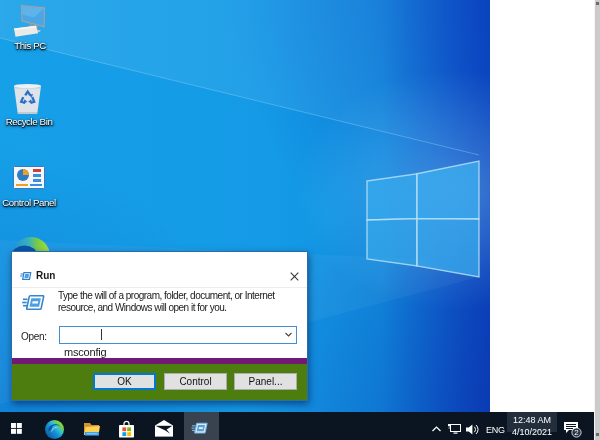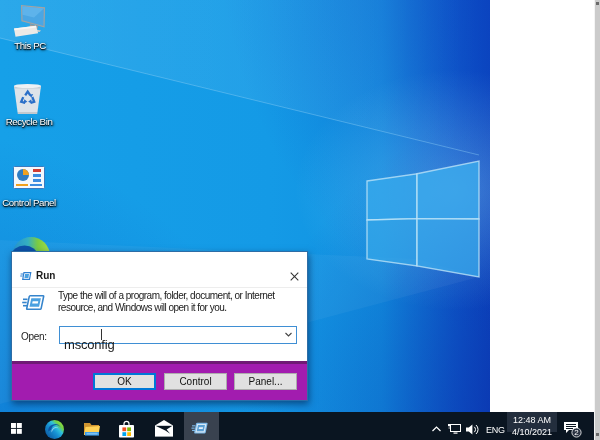--- a/index.html
+++ b/index.html
@@ -17,24 +17,24 @@
 .lbl{position:absolute;color:#fff;font-size:9.7px;letter-spacing:-0.4px;text-align:center;line-height:12px;width:80px;
  text-shadow:0 1px 1px #000, 0 1px 3px rgba(0,0,0,0.85), 1px 1px 2px rgba(0,0,0,0.7);}
 
 .dialog{position:absolute;left:11px;top:251px;width:295px;height:148px;background:#fff;
  border:1px solid #2d6da6;box-shadow:1px 3px 7px rgba(0,20,60,0.55);}
 .titlebar{position:absolute;left:0;top:0;right:0;height:21px;background:#fff;border-bottom:1px solid #ededed;margin-top:14px;}
 .title-txt{position:absolute;left:24px;top:4px;font-size:10px;font-weight:bold;color:#1a1a1a;}
 .msg{position:absolute;left:46px;top:37.5px;width:240px;font-size:10px;color:#1a1a1a;line-height:12.2px;letter-spacing:-0.5px;}
 .openlbl{position:absolute;left:9px;top:79px;font-size:10px;color:#1a1a1a;letter-spacing:-0.3px;}
 .combo{position:absolute;left:47px;top:74px;width:236px;height:16px;border:1px solid #3f8fd4;background:#fff;}
-.combo-txt{position:absolute;left:4px;top:10px;font-size:13px;letter-spacing:-0.2px;color:#1a1a1a;}
+.combo-txt{position:absolute;left:4px;top:19px;font-size:11px;letter-spacing:-0.2px;color:#1a1a1a;}
 .caret{position:absolute;left:41px;top:2px;width:1px;height:11px;background:#333;}
 .chev{position:absolute;right:4px;top:4px;width:7px;height:7px;}
-.btnstrip{position:absolute;left:0;right:0;bottom:0;height:36px;background:#a21caf;border-top:3px solid #701a75;}
+.btnstrip{position:absolute;left:0;right:0;bottom:0;height:36px;background:#4d7c0f;border-top:6px solid #701a75;}
 .btn{position:absolute;top:9px;width:61px;height:15px;background:#e1e1e1;border:1px solid #adadad;
  font-size:10px;color:#111;text-align:center;line-height:15px;}
 .btn.ok{left:81px;border:2px solid #0078d7;width:59px;height:13px;line-height:13px;}
 .btn.cancel{left:152px;}
 .btn.browse{left:222px;}
 
 .taskbar{position:absolute;left:0;top:412px;width:600px;height:28px;background:#0a1521;}
 .tb-active{position:absolute;left:184px;top:0;width:35px;height:28px;background:#39424f;}
 .tray-eng{position:absolute;left:486px;top:13px;font-size:9px;letter-spacing:-0.3px;color:#fff;}
 .clockbox{position:absolute;left:507px;top:0px;width:50px;height:20px;background:#232e3d;color:#fff;

